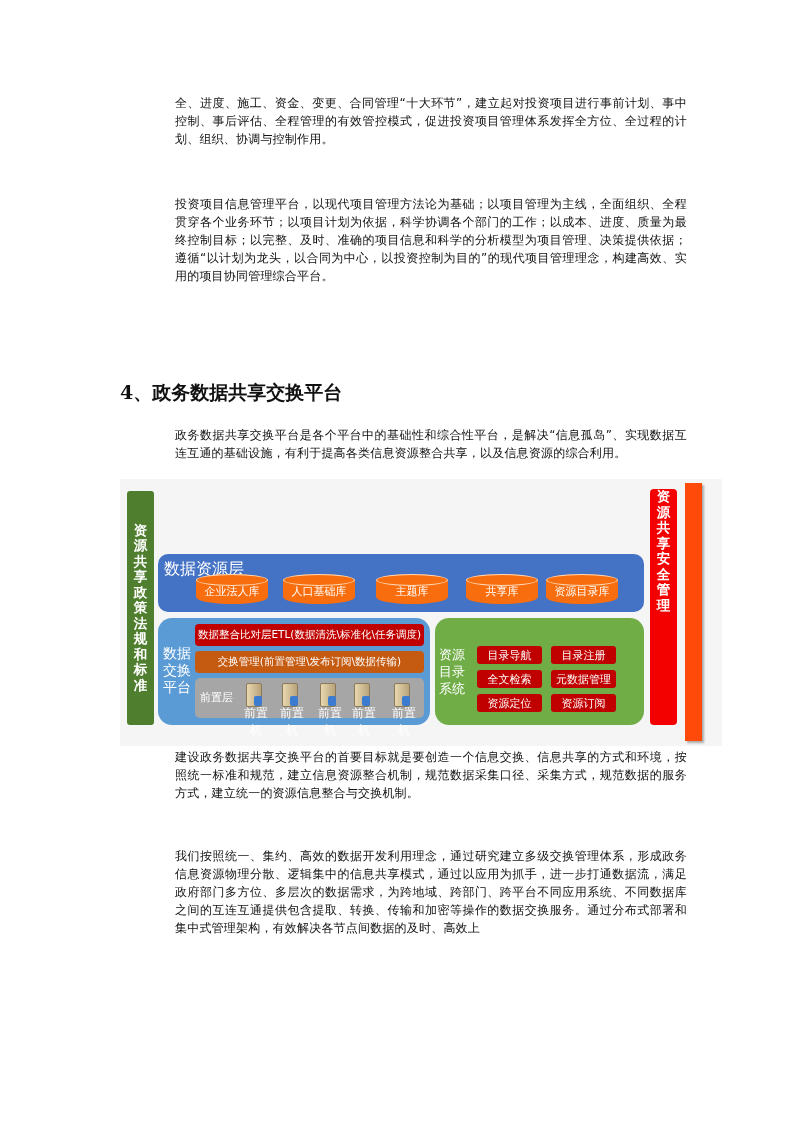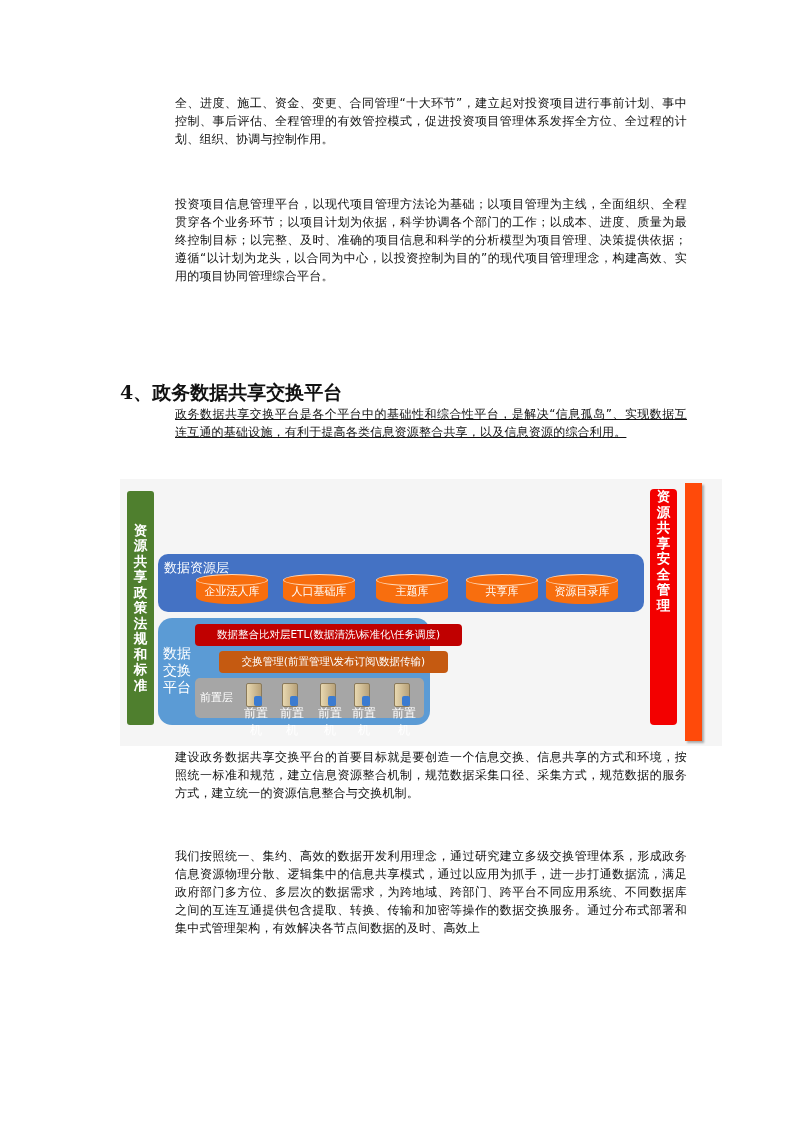--- a/index.html
+++ b/index.html
@@ -2,48 +2,48 @@
 <html><head>
   <meta charset="utf-8">
   <style>
     html, body { margin: 0; padding: 0; background: #ffffff; }
     body { width: 793px; height: 1122px; position: relative; overflow: hidden;
       font-family: "DejaVu Sans", "Liberation Sans", sans-serif; color: #111; }
     .para { position: absolute; left: 175px; width: 512px; font-size: 12px; line-height: 18px; letter-spacing: 0.2px; text-align: justify; }
     .p1 { top: 94px; }
     .p2 { top: 195px; }
     .heading { position: absolute; left: 120px; top: 380px; font-family: "DejaVu Serif", "Liberation Serif", serif; font-weight: bold; font-size: 19px; }
-    .p3 { top: 405px; text-decoration: underline; }
+    .p3 { top: 426px; }
     .p4 { top: 748px; }
     .p5 { top: 847px; }
 
     .diagram { position: absolute; left: 120px; top: 479px; width: 602px; height: 267px; background: #f5f5f5; }
     .left-bar { position: absolute; left: 7px; top: 12px; width: 27px; height: 234px; background: #4f7f2e; border-radius: 3px;
       color: #fff; font-weight: bold; font-size: 13.5px; line-height: 15.5px; display: flex; align-items: center; justify-content: center; text-align: center; }
     .left-bar span { width: 14px; word-break: break-all; }
     .right-bar { position: absolute; left: 530px; top: 10px; width: 27px; height: 236px; background: #f30000; border-radius: 4px;
       color: #fff; font-weight: bold; font-size: 13.5px; line-height: 15.5px; display: flex; justify-content: center; text-align: center; }
     .right-bar span { width: 14px; word-break: break-all; }
     .far-bar { position: absolute; left: 565px; top: 4px; width: 17px; height: 258px; background: #ff4a0a; box-shadow: 2px 2px 2px #aaa; }
 
     .portal { position: absolute; left: 38px; top: 12px; width: 486px; height: 56px; background: #a6a6a6; border-radius: 10px; }
     .portal-label { position: absolute; left: 9px; top: 20px; font-size: 11px; color: #fff; }
     .obtn { position: absolute; top: 14px; height: 26px; background: #f86e0e; border-radius: 5px; color: #fff; font-size: 12px;
       display: flex; align-items: center; justify-content: center; }
 
     .resource { position: absolute; left: 38px; top: 75px; width: 486px; height: 58px; background: #4472c4; border-radius: 10px; }
-    .resource-label { position: absolute; left: 6px; top: 5px; font-size: 13px; color: #fff; }
+    .resource-label { position: absolute; left: 6px; top: 5px; font-size: 16px; color: #fff; }
     .cyl { position: absolute; top: 20px; height: 30px; background: #f86e0e; border-radius: 50% / 7px; color: #fff; font-size: 11px;
       display: flex; align-items: center; justify-content: center; padding-top: 4px; box-sizing: border-box; }
     .cyl::before { content: ""; position: absolute; left: 0; right: 0; top: 0; height: 12px; border-radius: 50%; border: 1px solid #ffd9b8; box-sizing: border-box; }
 
     .exchange { position: absolute; left: 38px; top: 139px; width: 272px; height: 107px; background: #5b9bd5; border-radius: 14px; }
     .exchange-label { position: absolute; left: 5px; top: 27px; font-size: 14px; color: #fff; line-height: 17px; width: 30px; }
-    .etl { position: absolute; left: 37px; top: 6px; width: 267px; height: 22px; background: #c00000; border-radius: 4px; color: #fff; font-size: 10.5px; display: flex; align-items: center; justify-content: center; }
-    .xchg { position: absolute; left: 37px; top: 33px; width: 229px; height: 22px; background: #c55a11; border-radius: 4px; color: #fff; font-size: 10.5px; display: flex; align-items: center; justify-content: center; margin-left: 24px; }
+    .etl { position: absolute; left: 37px; top: 6px; width: 229px; height: 22px; background: #c00000; border-radius: 4px; color: #fff; font-size: 10.5px; display: flex; align-items: center; justify-content: center; }
+    .xchg { position: absolute; left: 37px; top: 33px; width: 229px; height: 22px; background: #c55a11; border-radius: 4px; color: #fff; font-size: 10.5px; display: flex; align-items: center; justify-content: center; }
     .front { position: absolute; left: 37px; top: 60px; width: 229px; height: 40px; background: #a6a6a6; border-radius: 5px; }
     .front-label { position: absolute; left: 5px; top: 12px; font-size: 11px; color: #fff; }
     .server { position: absolute; top: 3px; width: 30px; height: 36px; }
     .server .box { position: absolute; left: 7px; top: 2px; width: 14px; height: 22px; background: linear-gradient(90deg,#e8d8b0,#b8a27a); border: 1px solid #8a7a5a; border-radius: 2px; }
     .server .disk { position: absolute; left: 15px; top: 15px; width: 8px; height: 10px; background: #3b7bd0; border-radius: 2px; }
     .server .lbl { position: absolute; left: 0; top: 24px; width: 34px; font-size: 12px; color: #fff; text-align: center; }
 
     .catalog { position: absolute; left: 315px; top: 139px; width: 209px; height: 107px; background: #70ad47; border-radius: 14px; }
     .catalog-label { position: absolute; left: 4px; top: 28px; font-size: 13px; color: #fff; line-height: 17px; width: 28px; }
     .rbtn { position: absolute; height: 18px; background: #c00000; border-radius: 3px; color: #fff; font-size: 11px; display: flex; align-items: center; justify-content: center; }
@@ -98,20 +98,29 @@
           <div class="lbl">前置机</div>
         </div>
       <div class="server" style="left:192px;">
           <div class="box"></div>
           <div class="disk"></div>
           <div class="lbl">前置机</div>
         </div>
     </div>
   </div>
 
+  <div class="catalog">
+    <div class="catalog-label">资源目录系统</div>
+    <div class="rbtn" style="left:42px;top:28px;width:65px;">目录导航</div>
+    <div class="rbtn" style="left:116px;top:28px;width:65px;">目录注册</div>
+    <div class="rbtn" style="left:42px;top:52px;width:65px;">全文检索</div>
+    <div class="rbtn" style="left:116px;top:52px;width:65px;">元数据管理</div>
+    <div class="rbtn" style="left:42px;top:76px;width:65px;">资源定位</div>
+    <div class="rbtn" style="left:116px;top:76px;width:65px;">资源订阅</div>
+  </div>
 
   <div class="right-bar">
       <span>资源共享安全管理</span>
     </div>
   <div class="far-bar"></div>
 </div>
 
 <div class="para p4">建设政务数据共享交换平台的首要目标就是要创造一个信息交换、信息共享的方式和环境，按照统一标准和规范，建立信息资源整合机制，规范数据采集口径、采集方式，规范数据的服务方式，建立统一的资源信息整合与交换机制。</div>
 <div class="para p5">我们按照统一、集约、高效的数据开发利用理念，通过研究建立多级交换管理体系，形成政务信息资源物理分散、逻辑集中的信息共享模式，通过以应用为抓手，进一步打通数据流，满足政府部门多方位、多层次的数据需求，为跨地域、跨部门、跨平台不同应用系统、不同数据库之间的互连互通提供包含提取、转换、传输和加密等操作的数据交换服务。通过分布式部署和集中式管理架构，有效解决各节点间数据的及时、高效上</div>
 

